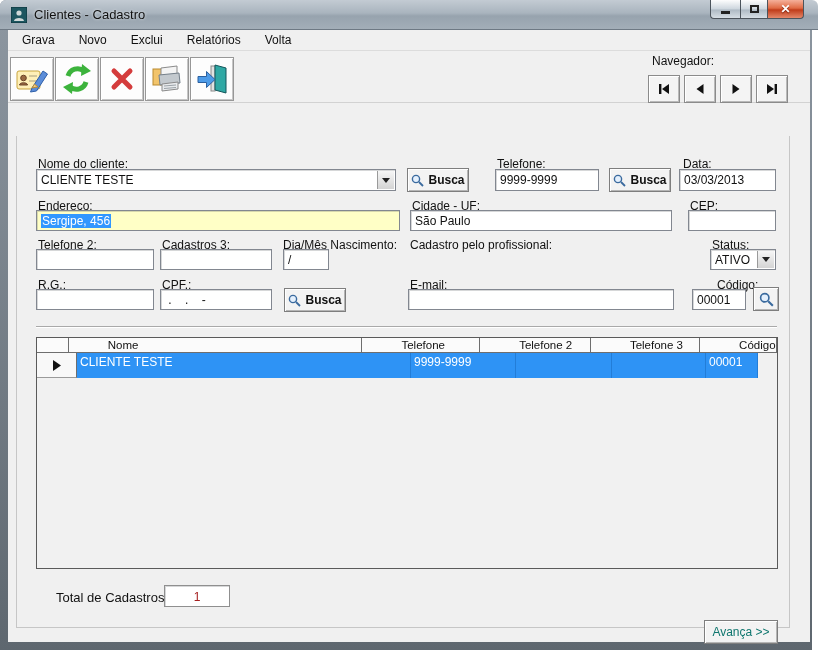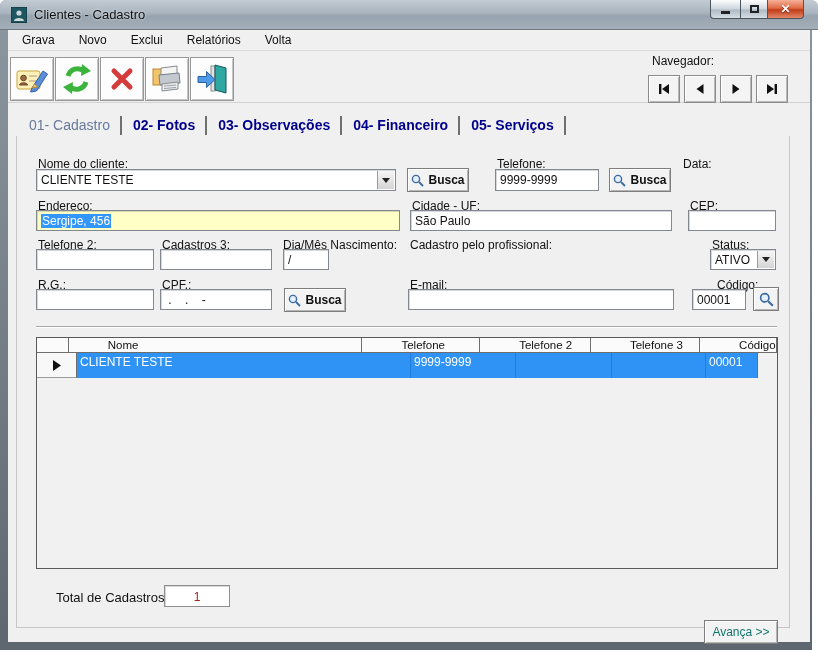--- a/index.html
+++ b/index.html
@@ -191,32 +191,20 @@
     </svg>
   </div>
   <div class="navbtn" style="left:756px;">
     <svg width="14" height="12" viewBox="0 0 14 12">
       <polygon points="2,1 2,11 9,6" fill="#111"></polygon>
       <rect x="9.6" y="1" width="2.4" height="10" fill="#111"></rect>
     </svg>
   </div>
 
   <div class="tabctrl-border"></div>
-  <div class="tabs">
-    <span class="tab active">01- Cadastro</span>
-    <span class="tabsep"></span>
-    <span class="tab inactive">02- Fotos</span>
-    <span class="tabsep"></span>
-    <span class="tab inactive">03- Observações</span>
-    <span class="tabsep"></span>
-    <span class="tab inactive">04- Financeiro</span>
-    <span class="tabsep"></span>
-    <span class="tab inactive">05- Serviços</span>
-    <span class="tabsep"></span>
-  </div>
 
   <span class="lbl" style="left:38px;top:157px;">Nome do cliente:</span>
   <div class="combo" style="left:36px;top:169px;width:360px;height:22px;">
     <span class="combo-text">CLIENTE TESTE</span>
     <span class="combo-btn">
         <span class="tri-down"></span>
       </span>
   </div>
   <div class="busca-btn" style="left:407px;top:168px;">
     <svg width="13" height="13" viewBox="0 0 13 13">
@@ -228,20 +216,21 @@
   <span class="lbl" style="left:497px;top:157px;">Telefone:</span>
   <div class="field" style="left:495px;top:169px;width:104px;height:22px;">9999-9999</div>
   <div class="busca-btn" style="left:609px;top:168px;">
     <svg width="13" height="13" viewBox="0 0 13 13">
       <circle cx="5" cy="5" r="3.6" fill="#e4f0fd" stroke="#3a6a9e" stroke-width="1.4"></circle>
       <line x1="8" y1="8" x2="12" y2="12" stroke="#3a6a9e" stroke-width="1.8"></line>
     </svg>
     <span>Busca</span>
   </div>
   <span class="lbl" style="left:683px;top:157px;">Data:</span>
+  <div class="field" style="left:679px;top:169px;width:97px;height:22px;">03/03/2013</div>
 
   <span class="lbl" style="left:38px;top:199px;text-decoration:underline;">Endereço:</span>
   <div class="field field-hl" style="left:36px;top:210px;width:364px;height:21px;"><span class="sel-text">Sergipe, 456</span></div>
   <span class="lbl" style="left:412px;top:199px;">Cidade - UF:</span>
   <div class="field" style="left:410px;top:210px;width:262px;height:21px;">São Paulo</div>
   <span class="lbl" style="left:690px;top:199px;">CEP:</span>
   <div class="field" style="left:688px;top:210px;width:88px;height:21px;"></div>
 
   <span class="lbl" style="left:38px;top:238px;">Telefone 2:</span>
   <div class="field" style="left:36px;top:249px;width:118px;height:21px;"></div>

